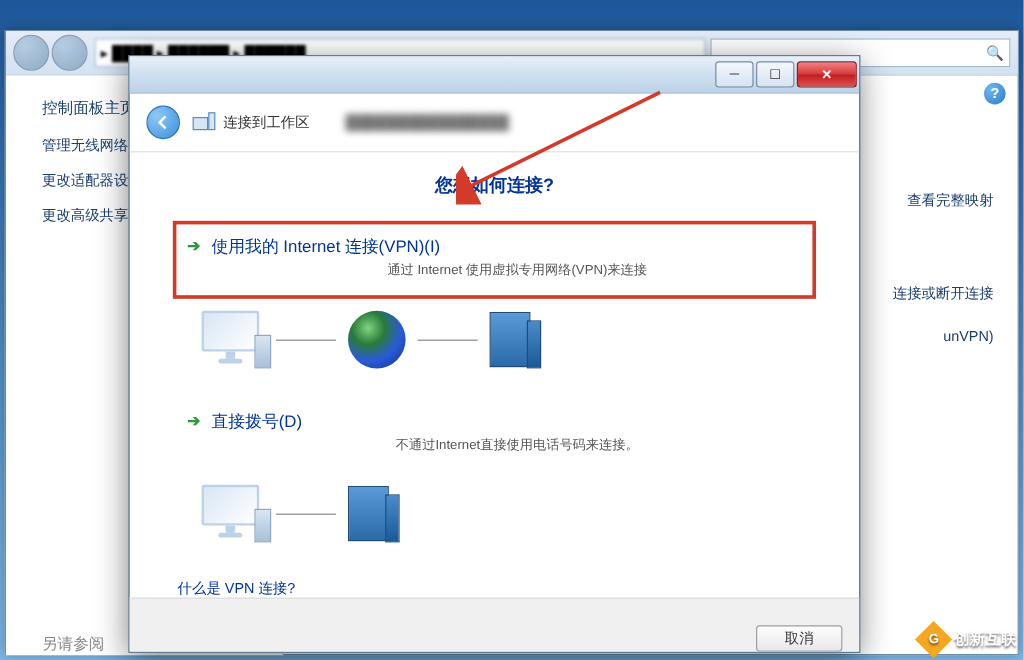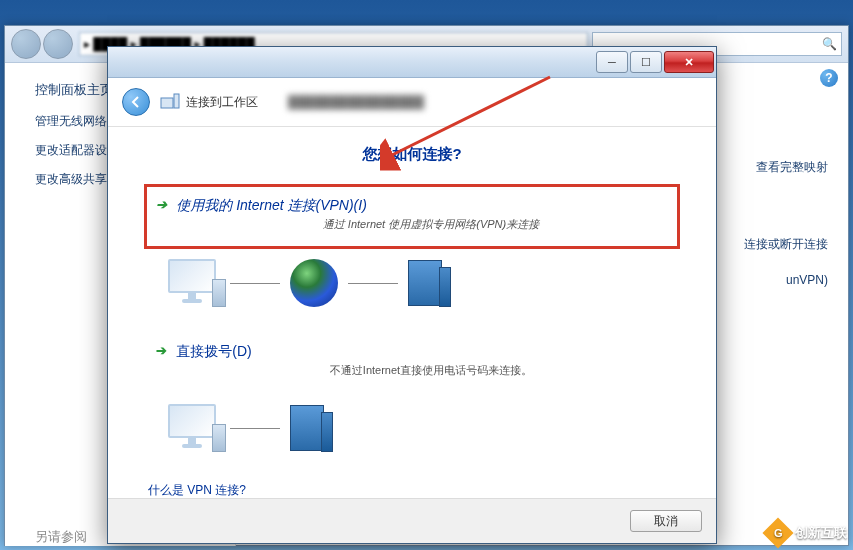--- a/index.html
+++ b/index.html
@@ -207,21 +207,20 @@
 
   .option {
     padding: 16px 12px;
     cursor: pointer;
     position: relative;
   }
   .option.highlight {
     border: 3px solid #d43a2a;
     padding: 10px 9px 14px 9px;
     margin-bottom: 4px;
-    font-style: italic;
   }
   .option .arrow {
     display: inline-block;
     color: #2a9a3a;
     font-size: 13px;
     margin-right: 6px;
     vertical-align: top;
     font-weight: bold;
   }
   .option .opt-title {
@@ -285,21 +284,21 @@
     margin-top: 10px;
   }
 
   .dialog-footer {
     position: absolute;
     left: 0; right: 0; bottom: 0;
     height: 44px;
     background: #f0f0f0;
     border-top: 1px solid #dcdcdc;
     display: flex;
-    align-items: center;
+    align-items: flex-end;
     justify-content: flex-end;
     padding-right: 14px;
   }
   .cancel-btn {
     min-width: 72px;
     height: 22px;
     background: linear-gradient(to bottom, #fdfdfd, #e8e8e8);
     border: 1px solid #a0a0a0;
     border-radius: 3px;
     font-size: 12px;

